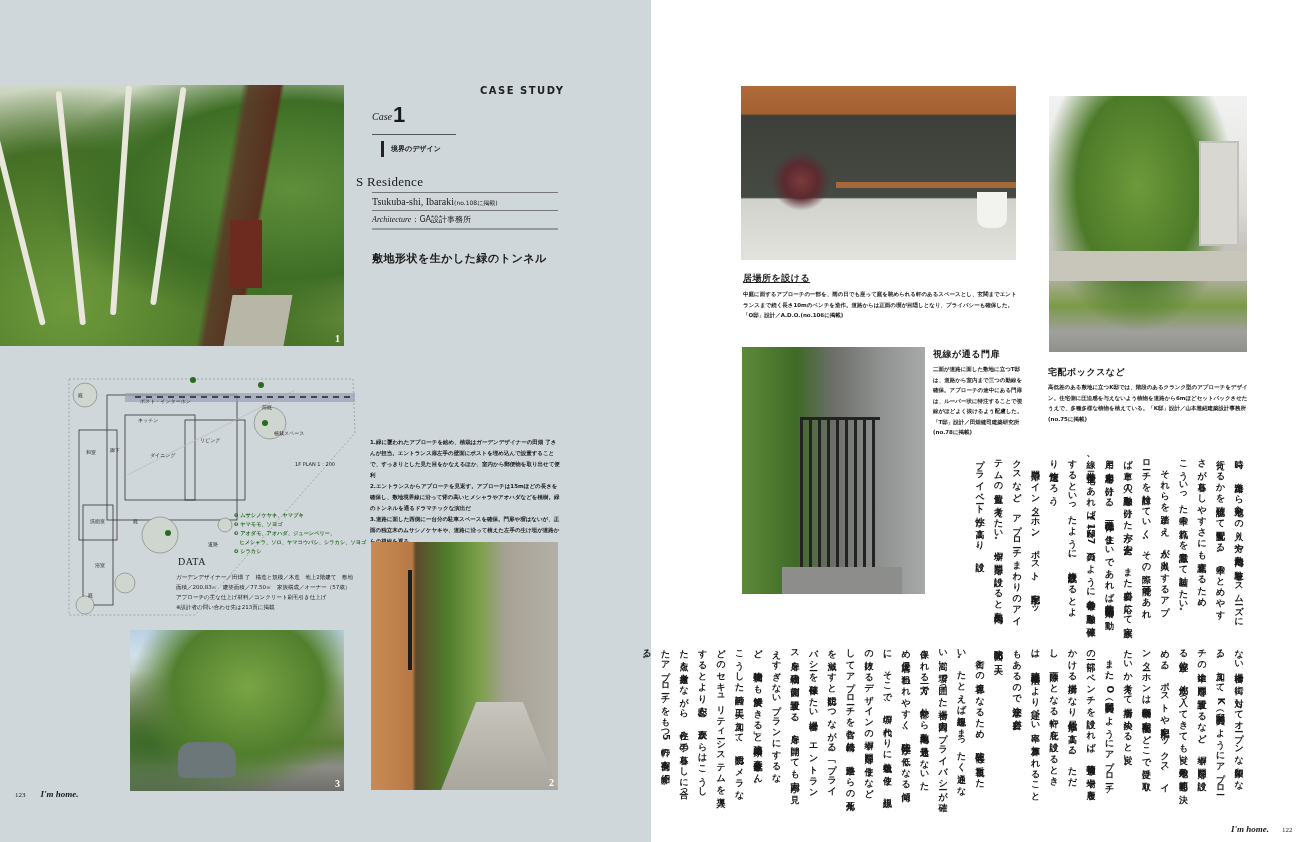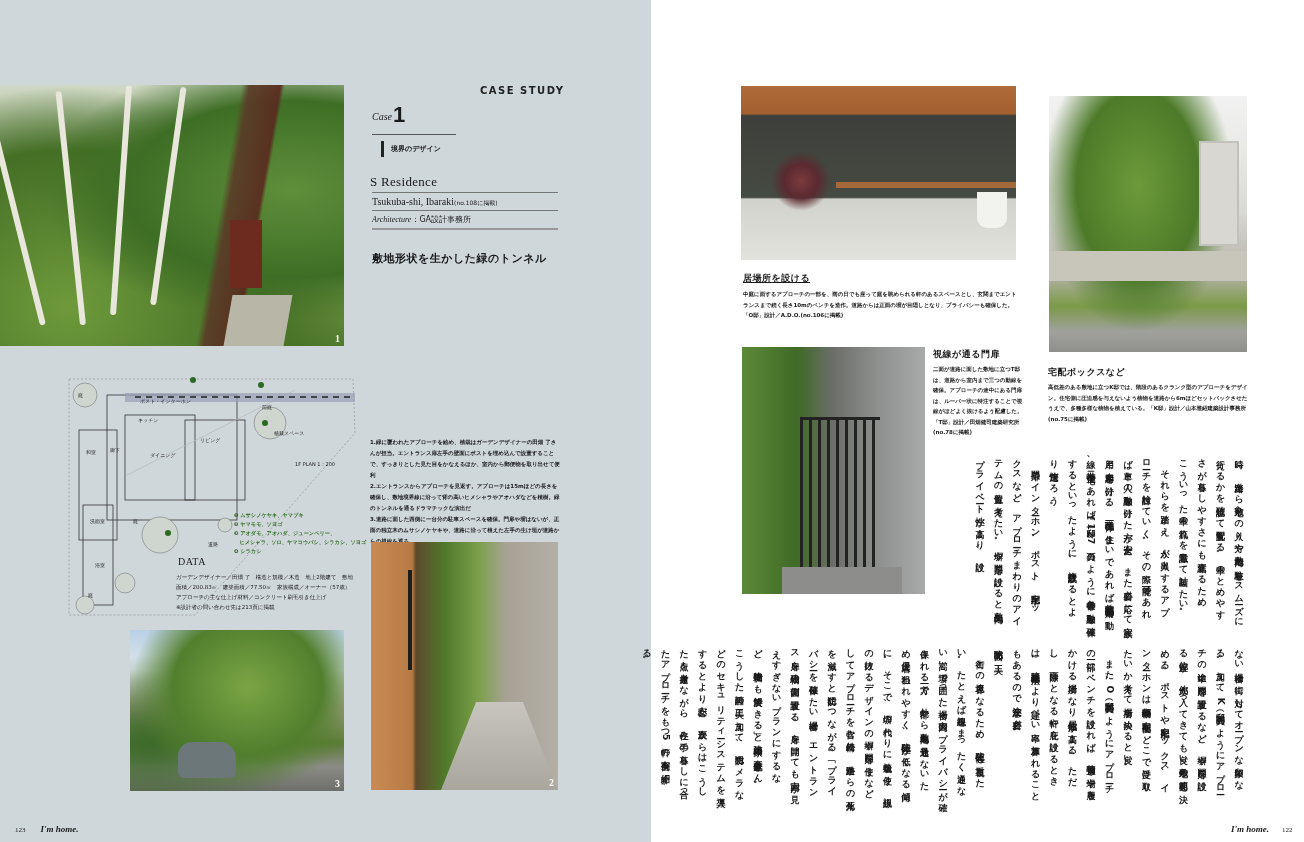--- a/index.html
+++ b/index.html
@@ -57,21 +57,21 @@
     background: repeating-linear-gradient(90deg, #222 0 3px, transparent 3px 9px); border-top: 3px solid #222; }
   .ph6 .ground { position: absolute; left: 40px; top: 220px; width: 120px; height: 27px; background: #8d8d8b; }
 
   
   .case-study { left: 480px; top: 85px; font: bold 10px "DejaVu Sans", sans-serif; letter-spacing: 1.5px; color: #222; }
   .case-label { left: 372px; top: 111px; font: italic 10px "Liberation Serif", serif; }
   .case-num { left: 393px; top: 102px; font: bold 22px "Liberation Sans", sans-serif; }
   .case-rule { left: 372px; top: 134px; width: 84px; height: 1px; background: #555; }
   .cat-bar { left: 381px; top: 141px; width: 3px; height: 16px; background: #222; }
   .cat-text { left: 391px; top: 144px; font: bold 7px "DejaVu Sans", sans-serif; }
-  .res-name { left: 370px; top: 174px; font: 13px "Liberation Serif", serif; letter-spacing: 0.3px; }
+  .res-name { left: 356px; top: 174px; font: 13px "Liberation Serif", serif; letter-spacing: 0.3px; }
   .rule { height: 1px; background: #777; left: 372px; width: 186px; }
   .loc { left: 372px; top: 196px; font: 10px "Liberation Serif", serif; }
   .loc small { font: 6px "DejaVu Sans", sans-serif; }
   .arch { left: 372px; top: 214px; font: 8px "DejaVu Sans", sans-serif; }
   .arch i { font: italic 8px "Liberation Serif", serif; }
   .headline { left: 372px; top: 251px; font: bold 11px "DejaVu Sans", sans-serif; letter-spacing: 0.5px; }
   .body-left { left: 372px; top: 271px; width: 190px; font: bold 8.6px/19.7px "DejaVu Sans", sans-serif; letter-spacing: 0.3px; }
   .captions-left { left: 370px; top: 437px; width: 192px; font: bold 5.5px/11px "DejaVu Sans", sans-serif; }
 
   
@@ -192,21 +192,21 @@
   <div class="photo ph3">
     <div class="car"></div>
     <span class="num">3</span>
   </div>
   <div class="photo ph2">
     <div class="floor"></div>
     <div class="handle"></div>
     <span class="num">2</span>
   </div>
 
-  <div class="abs" style="left:15px;top:817px;">
+  <div class="abs" style="left:15px;top:782px;">
     <span class="folio">123</span>
     <span class="brand" style="margin-left:10px;">I'm home.</span>
   </div>
 </div>
 
 <div class="page-right">
   <div class="photo ph4" style="left:90px;">
     <div class="plant"></div>
     <div class="bench"></div>
     <div class="pot"></div>

